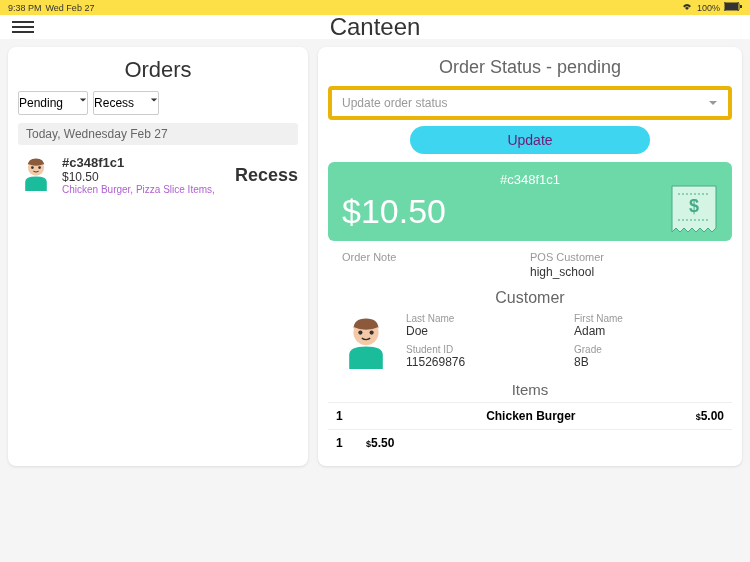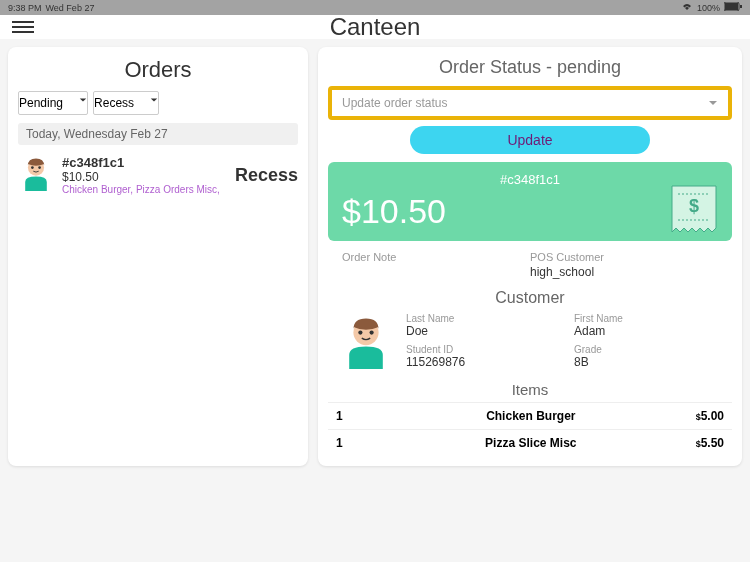--- a/index.html
+++ b/index.html
@@ -1,18 +1,18 @@
 <!DOCTYPE html>
 <html><head>
   <meta charset="utf-8">
   <style>
     * { margin: 0; padding: 0; box-sizing: border-box; font-family: -apple-system, Helvetica, Arial, sans-serif; }
     body { width: 750px; height: 562px; background: #f5f5f5; overflow: hidden; }
     
-    .status-bar { display: flex; justify-content: space-between; align-items: center; padding: 2px 8px; font-size: 9px; color: #333; background: #a3a3a3; }
+    .status-bar { display: flex; justify-content: space-between; align-items: center; padding: 2px 8px; font-size: 9px; color: #333; background: #fde047; }
     .status-left { display: flex; gap: 4px; }
     .status-right { display: flex; align-items: center; gap: 4px; }
     
     .header { display: flex; align-items: center; padding: 6px 12px; background: #fff; position: relative; }
     .hamburger { display: flex; flex-direction: column; gap: 3px; cursor: pointer; }
     .hamburger span { display: block; width: 22px; height: 2px; background: #333; }
     .title { position: absolute; left: 50%; transform: translateX(-50%); font-size: 24px; font-weight: 500; color: #333; }
     
     .content { display: flex; gap: 10px; padding: 8px; }
     
@@ -123,21 +123,21 @@
         <circle cx="20" cy="14" r="9" fill="#f4c9a8"></circle>
         <path d="M11 12 Q11 4 20 4 Q29 4 29 12 L29 10 Q20 14 11 10 Z" fill="#8b5a3c"></path>
         <circle cx="16" cy="14" r="1.5" fill="#333"></circle>
         <circle cx="24" cy="14" r="1.5" fill="#333"></circle>
         <path d="M17 18 Q20 20 23 18" stroke="#333" fill="none" stroke-width="1"></path>
         <path d="M8 40 L8 30 Q8 24 20 24 Q32 24 32 30 L32 40 Z" fill="#1abc9c"></path>
       </svg>
       <div class="order-info">
         <div class="order-id">#c348f1c1</div>
         <div class="order-price">$10.50</div>
-        <div class="order-items-text">Chicken Burger, Pizza Orders Misc,</div>
+        <div class="order-items-text">Chicken Burger, Pizza Slice Items,</div>
       </div>
       <div class="order-tag">Recess</div>
     </div>
   </div>
 
   <div class="panel right-panel">
     <div class="status-title">Order Status - pending</div>
     <div class="status-select">
       <span>Update order status</span>
       <svg width="10" height="10" viewBox="0 0 10 10">
@@ -198,17 +198,16 @@
     </div>
 
     <div class="items-title">Items</div>
     <div class="item-row">
       <div class="item-qty">1</div>
       <div class="item-name">Chicken Burger</div>
       <div class="item-price"><span class="dollar">$</span><span>5.00</span></div>
     </div>
     <div class="item-row">
       <div class="item-qty">1</div>
-      <div class="item-name">Pizza Slice Misc</div>
       <div class="item-price"><span class="dollar">$</span><span>5.50</span></div>
     </div>
   </div>
 </div>
 
 </body></html>

